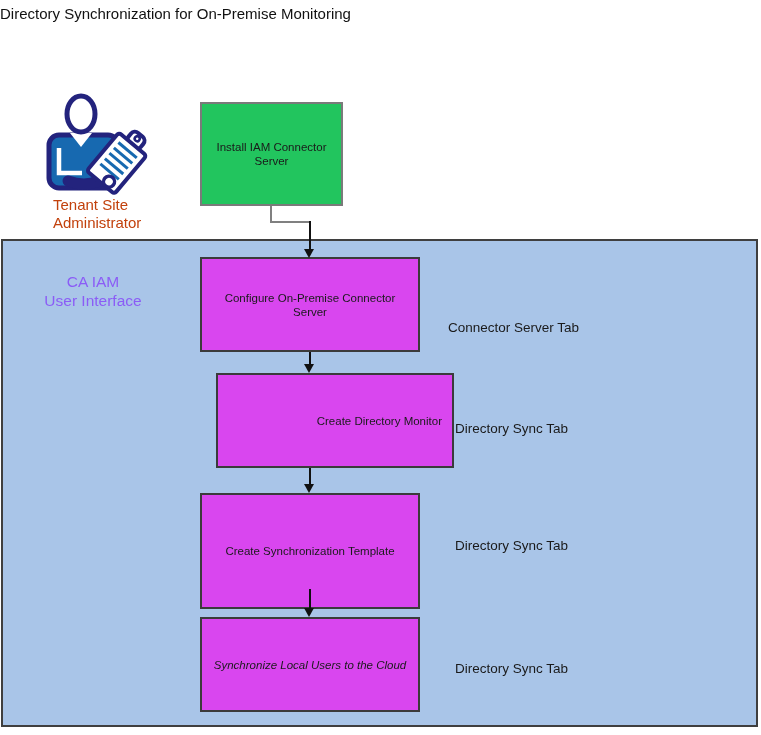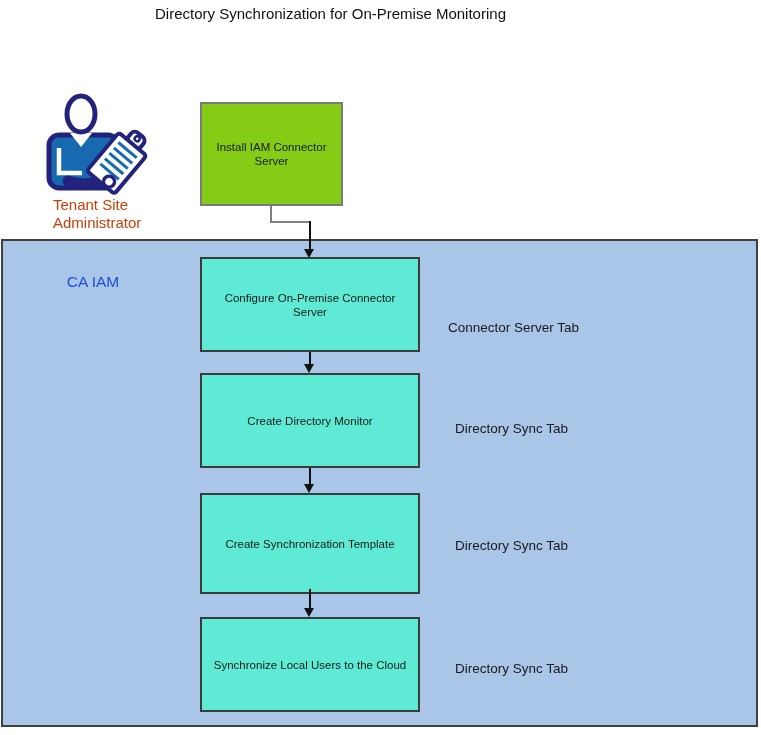--- a/index.html
+++ b/index.html
@@ -12,80 +12,79 @@
     width: 761px;
     height: 735px;
     background: #ffffff;
     overflow: hidden;
   }
   .diagram-title {
     position: absolute;
     top: 5px;
     left: 0;
     width: 661px;
-    text-align: center;
     font-size: 15px;
     color: #111111;
   }
   .container-band {
     position: absolute;
     left: 1px;
     top: 239px;
     width: 757px;
     height: 488px;
     background: #a9c5e8;
     border: 2px solid #3f3f3f;
   }
   .container-label {
     position: absolute;
     left: 25px;
     top: 272px;
     width: 136px;
     text-align: center;
     font-size: 15.5px;
     line-height: 19px;
-    color: #1d4ed8;
+    color: #8b5cf6;
   }
   .actor-icon {
     position: absolute;
     left: 40px;
     top: 88px;
     width: 108px;
     height: 110px;
   }
   .actor-label {
     position: absolute;
     left: 53px;
     top: 196px;
     font-size: 15px;
     line-height: 17.5px;
     color: #c2410c;
   }
   .box {
     position: absolute;
-    background: #5eead4;
+    background: #d946ef;
     border: 2px solid #3b3b3b;
     display: flex;
     align-items: center;
     justify-content: center;
     text-align: center;
     font-size: 11.5px;
     line-height: 14px;
     color: #1a1a1a;
     padding: 0 10px;
   }
   .box-install {
     left: 200px; top: 102px; width: 143px; height: 104px;
-    background: #84cc16;
+    background: #22c55e;
     border-color: #7a7a7a;
   }
   .box-configure { left: 200px; top: 257px; width: 220px; height: 95px; }
-  .box-monitor   { left: 200px; top: 373px; width: 220px; height: 95px; }
-  .box-template  { left: 200px; top: 493px; width: 220px; height: 101px; }
-  .box-syncusers { left: 200px; top: 617px; width: 220px; height: 95px; }
+  .box-monitor   { left: 216px; top: 373px; width: 238px; height: 95px; justify-content: flex-end; }
+  .box-template  { left: 200px; top: 493px; width: 220px; height: 116px; }
+  .box-syncusers { left: 200px; top: 617px; width: 220px; height: 95px; font-style: italic; }
 
   .tab-label {
     position: absolute;
     left: 448px;
     font-size: 13.5px;
     color: #1a1a1a;
     white-space: nowrap;
   }
   .tab-connector-server { top: 300px; margin-top: 20px; }
   .tab-dirsync-1 { top: 421px; left: 455px; }
@@ -116,20 +115,21 @@
 </head>
 <body>
 
 <div class="stage">
 
   <div class="diagram-title">Directory Synchronization for On-Premise Monitoring</div>
 
   <div class="container-band"></div>
   <div class="container-label">
     <div>CA IAM</div>
+    <div>User Interface</div>
   </div>
 
   <svg class="actor-icon" viewBox="0 0 108 110" xmlns="http://www.w3.org/2000/svg">
 
     <rect x="9" y="47" width="69" height="53" rx="10" fill="#1769b0" stroke="#23237d" stroke-width="5"></rect>
 
     <polygon points="30,45 52,45 41,59" fill="#ffffff"></polygon>
 
     <path d="M19,60 L19,85 L42,85" fill="none" stroke="#ffffff" stroke-width="4.5"></path>
 

